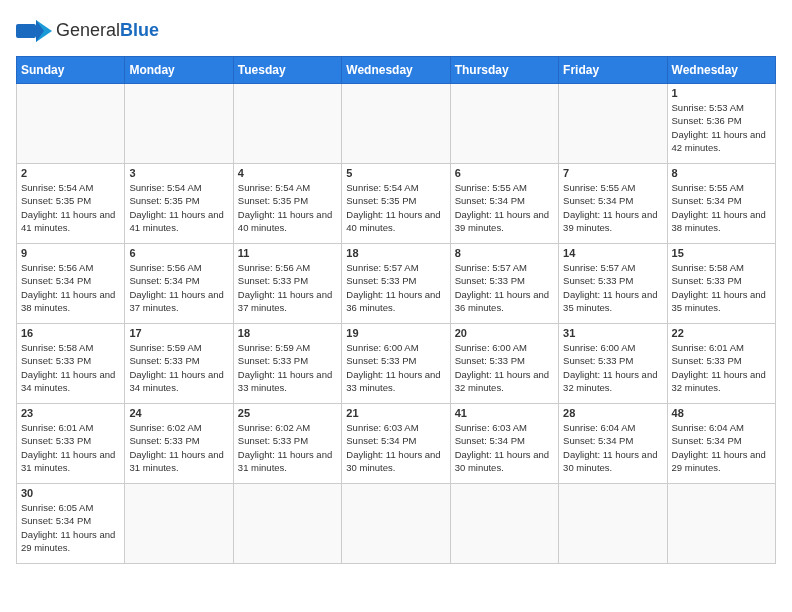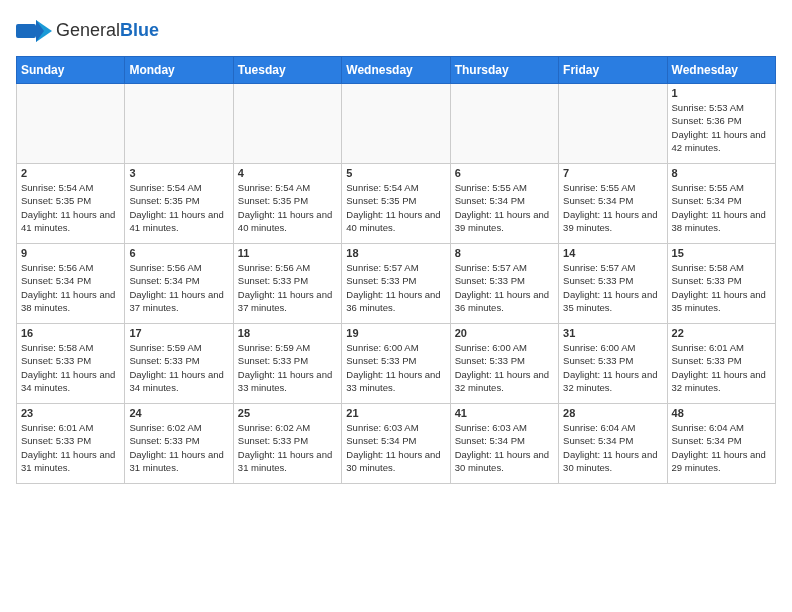--- a/index.html
+++ b/index.html
@@ -300,14 +300,28 @@
           <div class="cell-content">Sunset: 5:34 PM</div>
           <div class="cell-content">Daylight: 11 hours and 30 minutes.</div>
         </td>
         <td>
           <span class="day-number">48</span>
           <div class="cell-content">Sunrise: 6:04 AM</div>
           <div class="cell-content">Sunset: 5:34 PM</div>
           <div class="cell-content">Daylight: 11 hours and 29 minutes.</div>
         </td>
       </tr>
+      <tr>
+        <td>
+          <span class="day-number">30</span>
+          <div class="cell-content">Sunrise: 6:05 AM</div>
+          <div class="cell-content">Sunset: 5:34 PM</div>
+          <div class="cell-content">Daylight: 11 hours and 29 minutes.</div>
+        </td>
+        <td class="cell-empty"></td>
+        <td class="cell-empty"></td>
+        <td class="cell-empty"></td>
+        <td class="cell-empty"></td>
+        <td class="cell-empty"></td>
+        <td class="cell-empty"></td>
+      </tr>
     </tbody>
 </table>
 
 </body></html>

